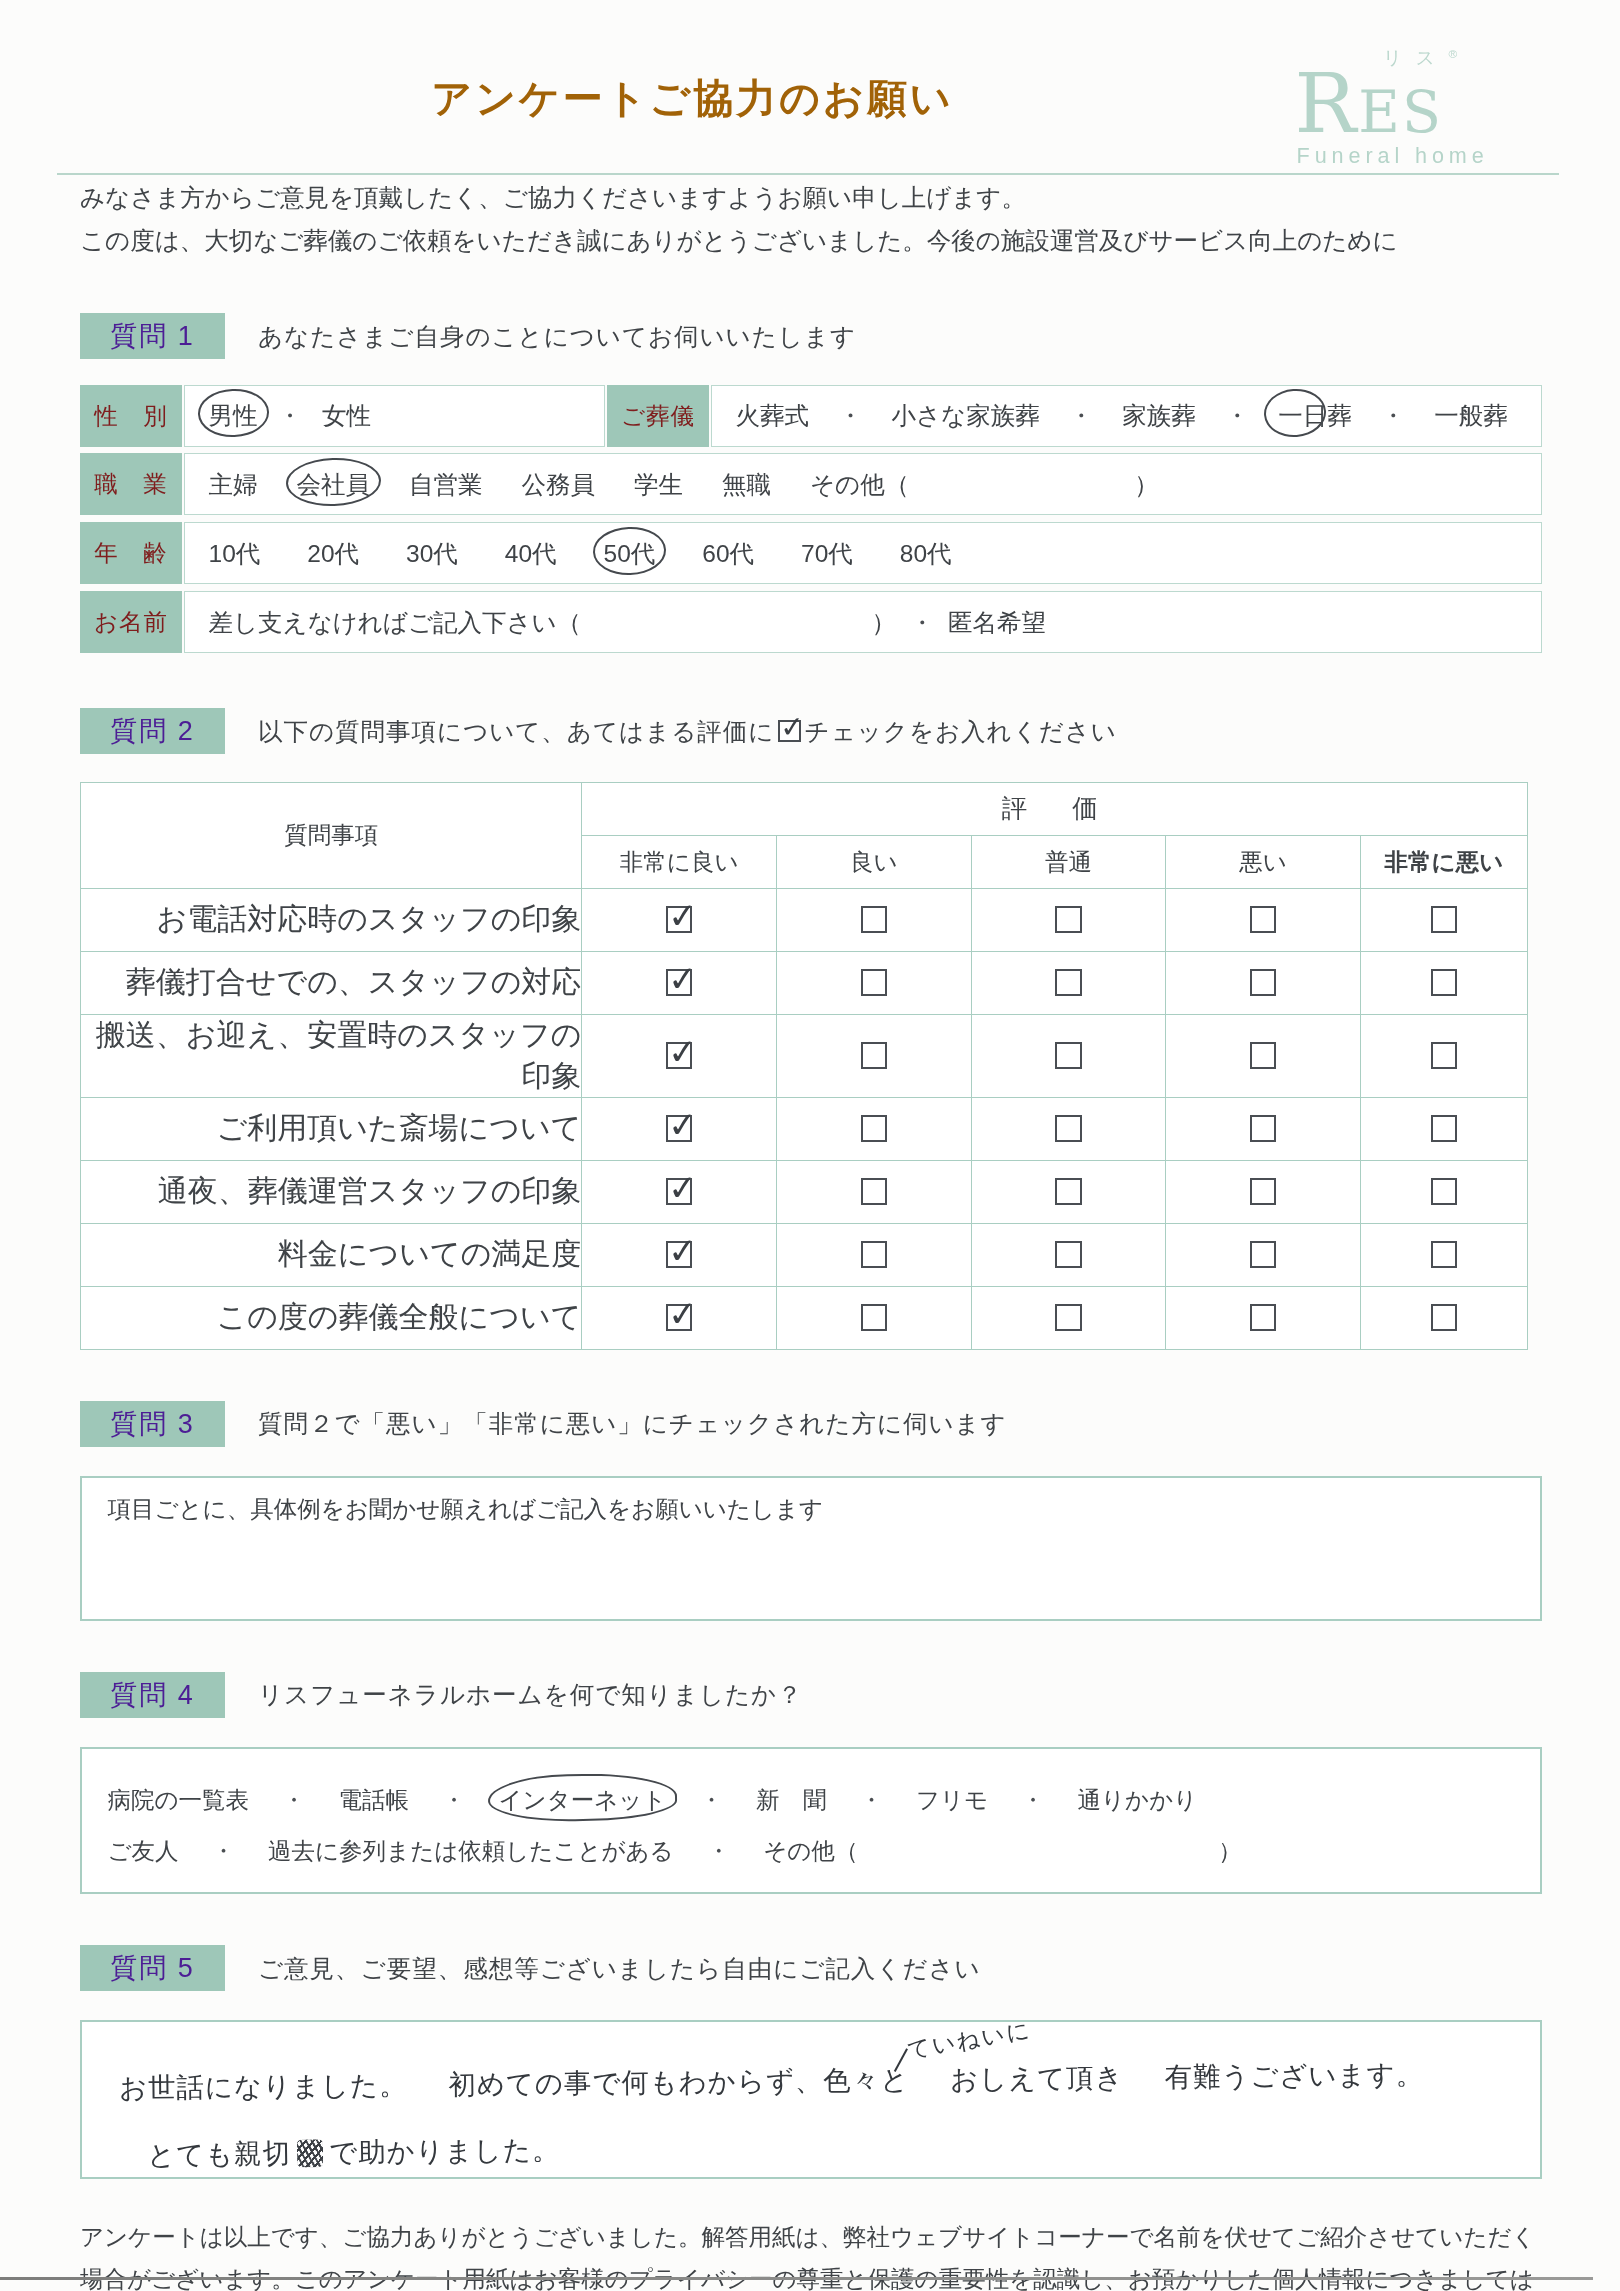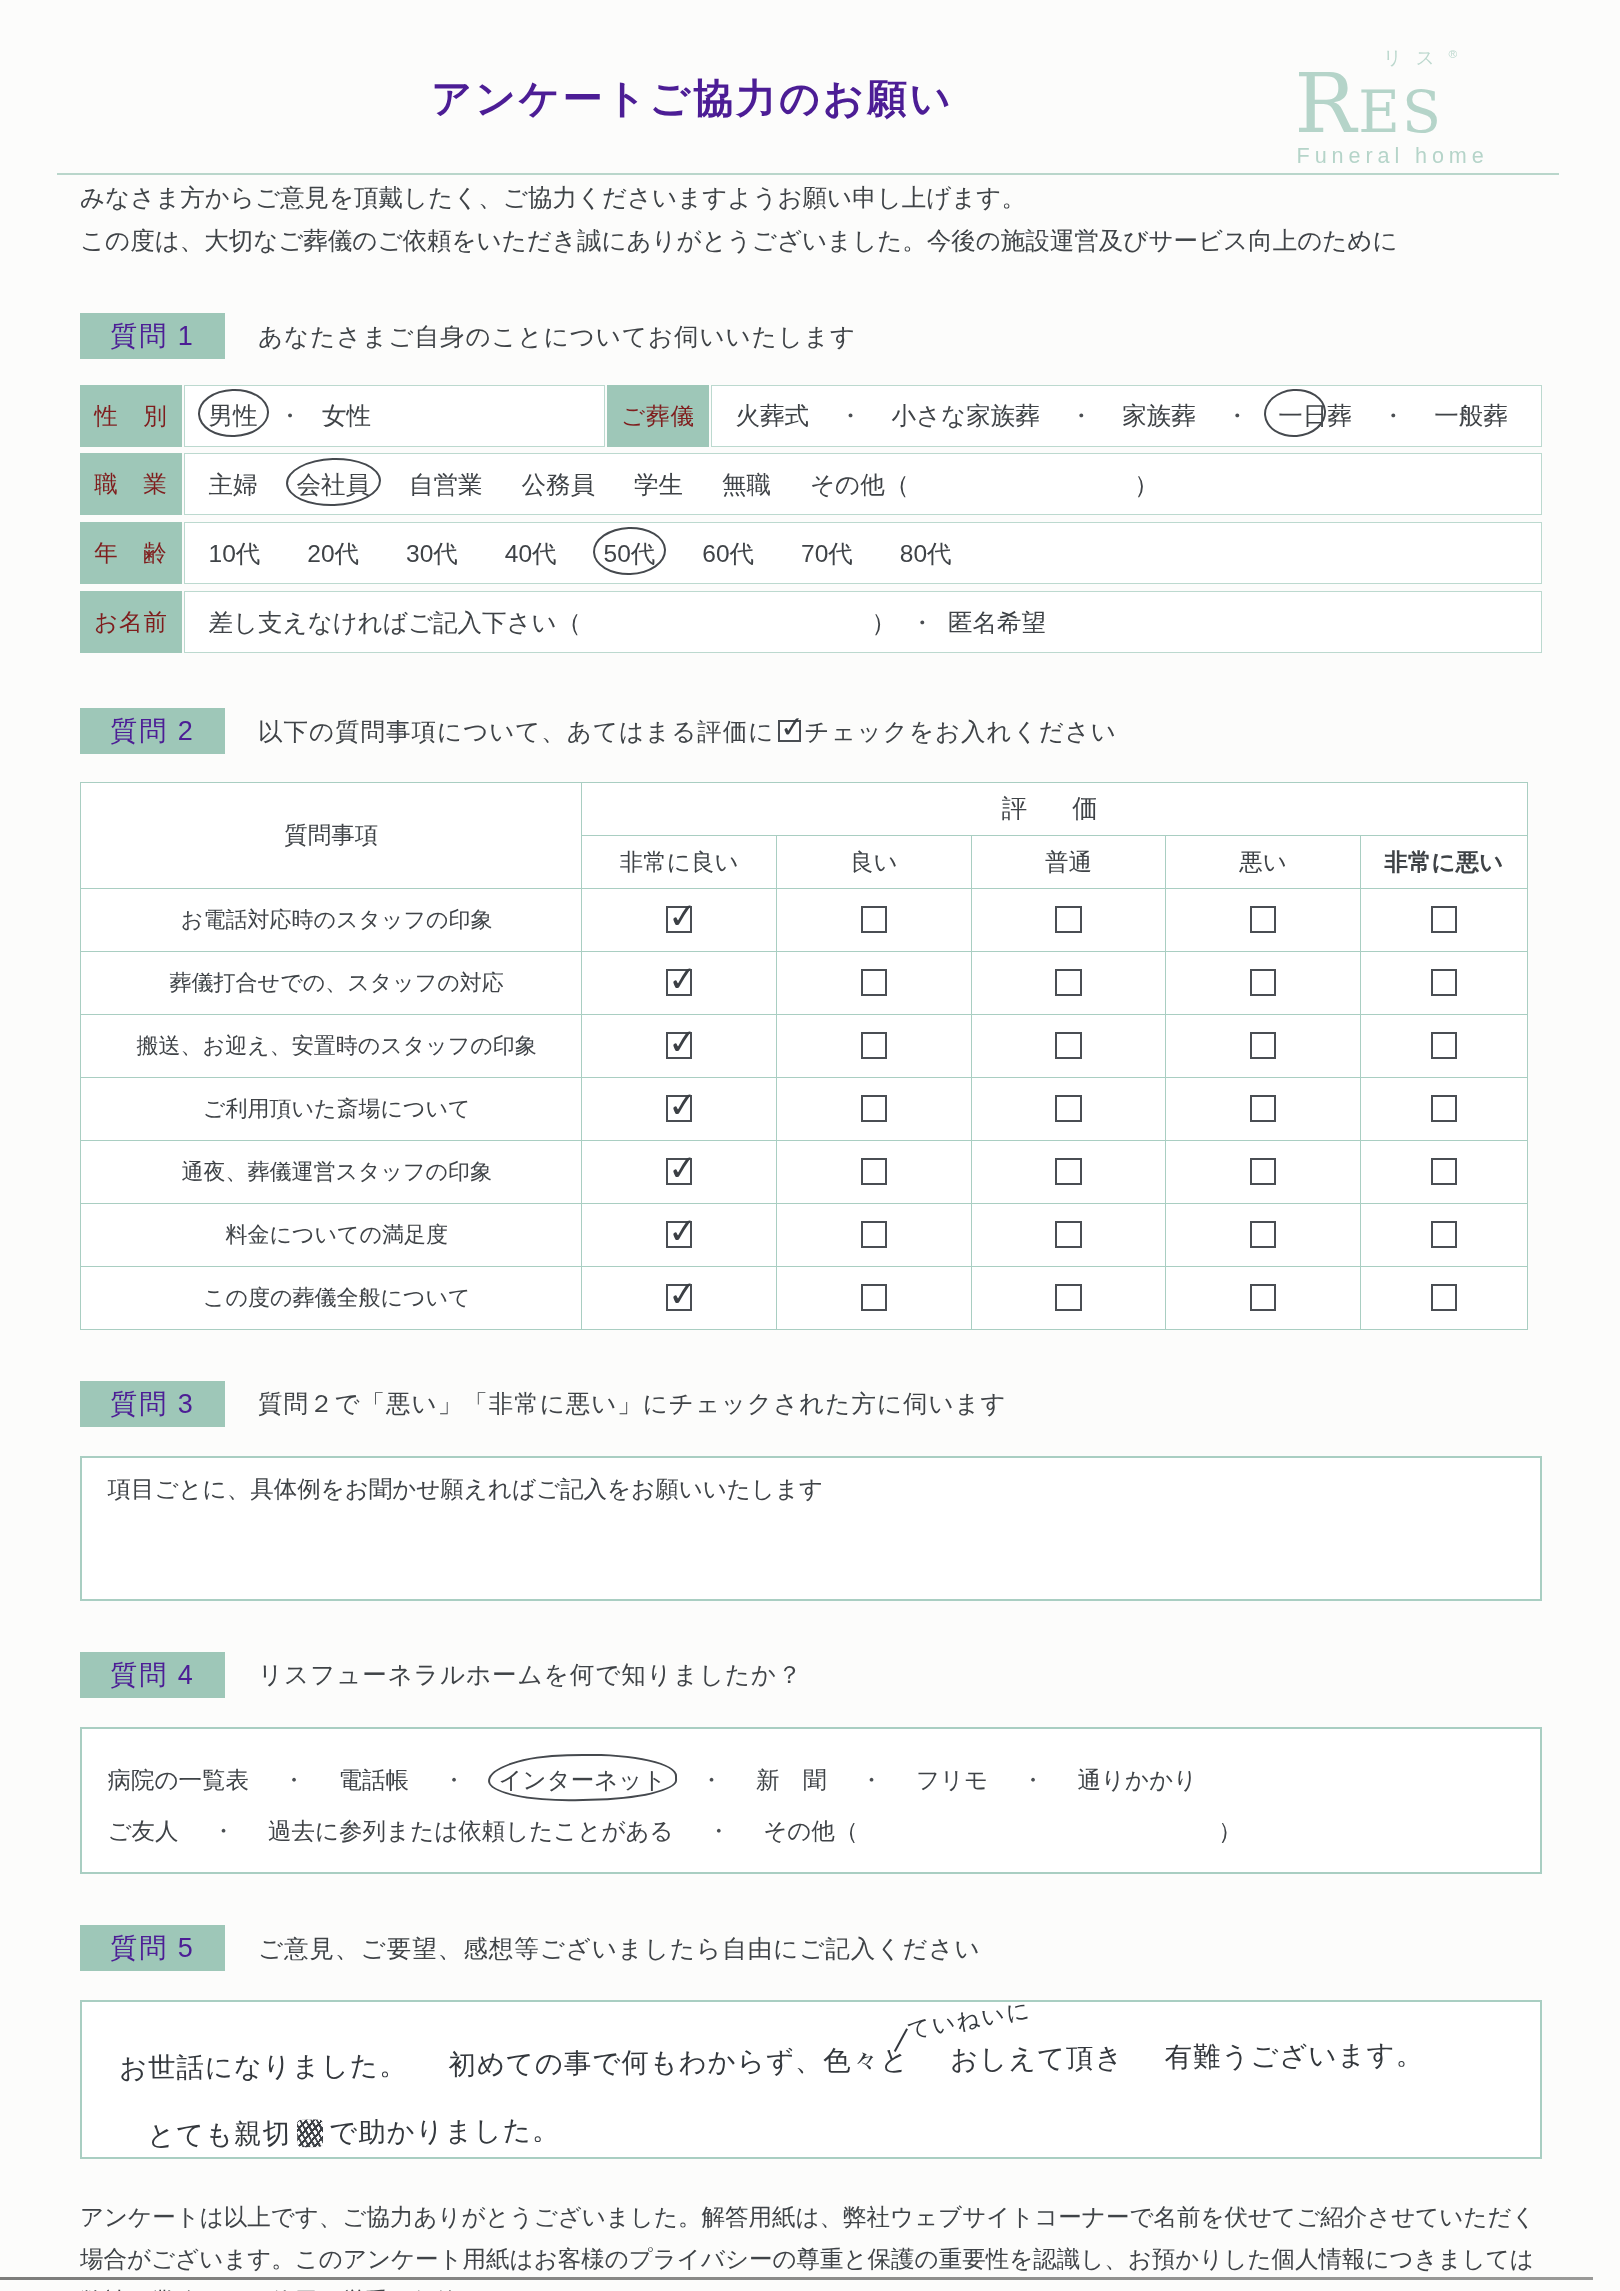--- a/index.html
+++ b/index.html
@@ -8,21 +8,21 @@
   .page {
     position:relative; width:1620px; height:2292px; margin:0 auto;
     background:#fcfcfb; color:#3f4347; overflow:hidden;
   }
 
   
   .header { position:relative; height:147px; }
   .page-title {
     position:absolute; left:0; right:235px; top:71px;
     text-align:center; font-size:40px; font-weight:bold;
-    color:#4c1d95; letter-spacing:2.9px;
+    color:#a16207; letter-spacing:2.9px;
   }
   .logo { position:absolute; right:98px; top:45px; width:245px; color:#b5d4c9; text-align:left; }
   .logo-ruby { position:absolute; top:0; left:106px; font-size:18.6px; letter-spacing:13.7px; color:#bcd8ce; }
   .logo-ruby .reg { font-size:11.8px; letter-spacing:0; vertical-align:5.9px; }
   .logo-main {
     font-family:"DejaVu Serif","Liberation Serif",serif;
     font-size:57px; letter-spacing:2px; line-height:1.05; padding-top:15.7px; padding-left:17.6px;
   }
   .logo-main::first-letter { font-size:82px; }
   .logo-sub { font-size:21.6px; letter-spacing:4.9px; padding-left:19.6px; margin-top:-3.9px; }
@@ -79,21 +79,21 @@
   }
   .cb-inline { width:22.5px; height:22.5px; margin:0 3.9px; border-width:2px; }
   .cb-inline.checked::after { font-size:29px; top:-11.8px; }
 
   
   .q2-table { margin:27.4px 78px 0 80px; border-collapse:collapse; width:1448px; }
   .q2-table th, .q2-table td { border:1.6px solid #a9cec2; background:#ffffff; font-weight:normal; }
   .q2-table .rating-span { height:53px; font-size:25.5px; letter-spacing:9.8px; text-align:center; }
   .q2-table .col-h { height:53px; font-size:23.5px; text-align:center; }
   .q2-table .item-h { font-size:23.5px; text-align:center; }
-  .q2-table .item { height:63px; font-size:22px; text-align:center; padding-left:11px; }
+  .q2-table .item { height:63px; font-size:30px; text-align:right; padding-left:11px; }
   .q2-table .cbcell { text-align:center; }
 
   
   .answer-box {
     margin:29px 78px 0 80px; border:2px solid #a9cec2; background:#ffffff;
     font-size:23.5px; padding:15.7px 25.5px;
   }
   .box-q3 { min-height:145px; }
   .box-q4 { min-height:125px; padding-top:26px; }
   .opt-line { display:flex; align-items:center; gap:33px; min-height:51px; font-size:23.5px; }

